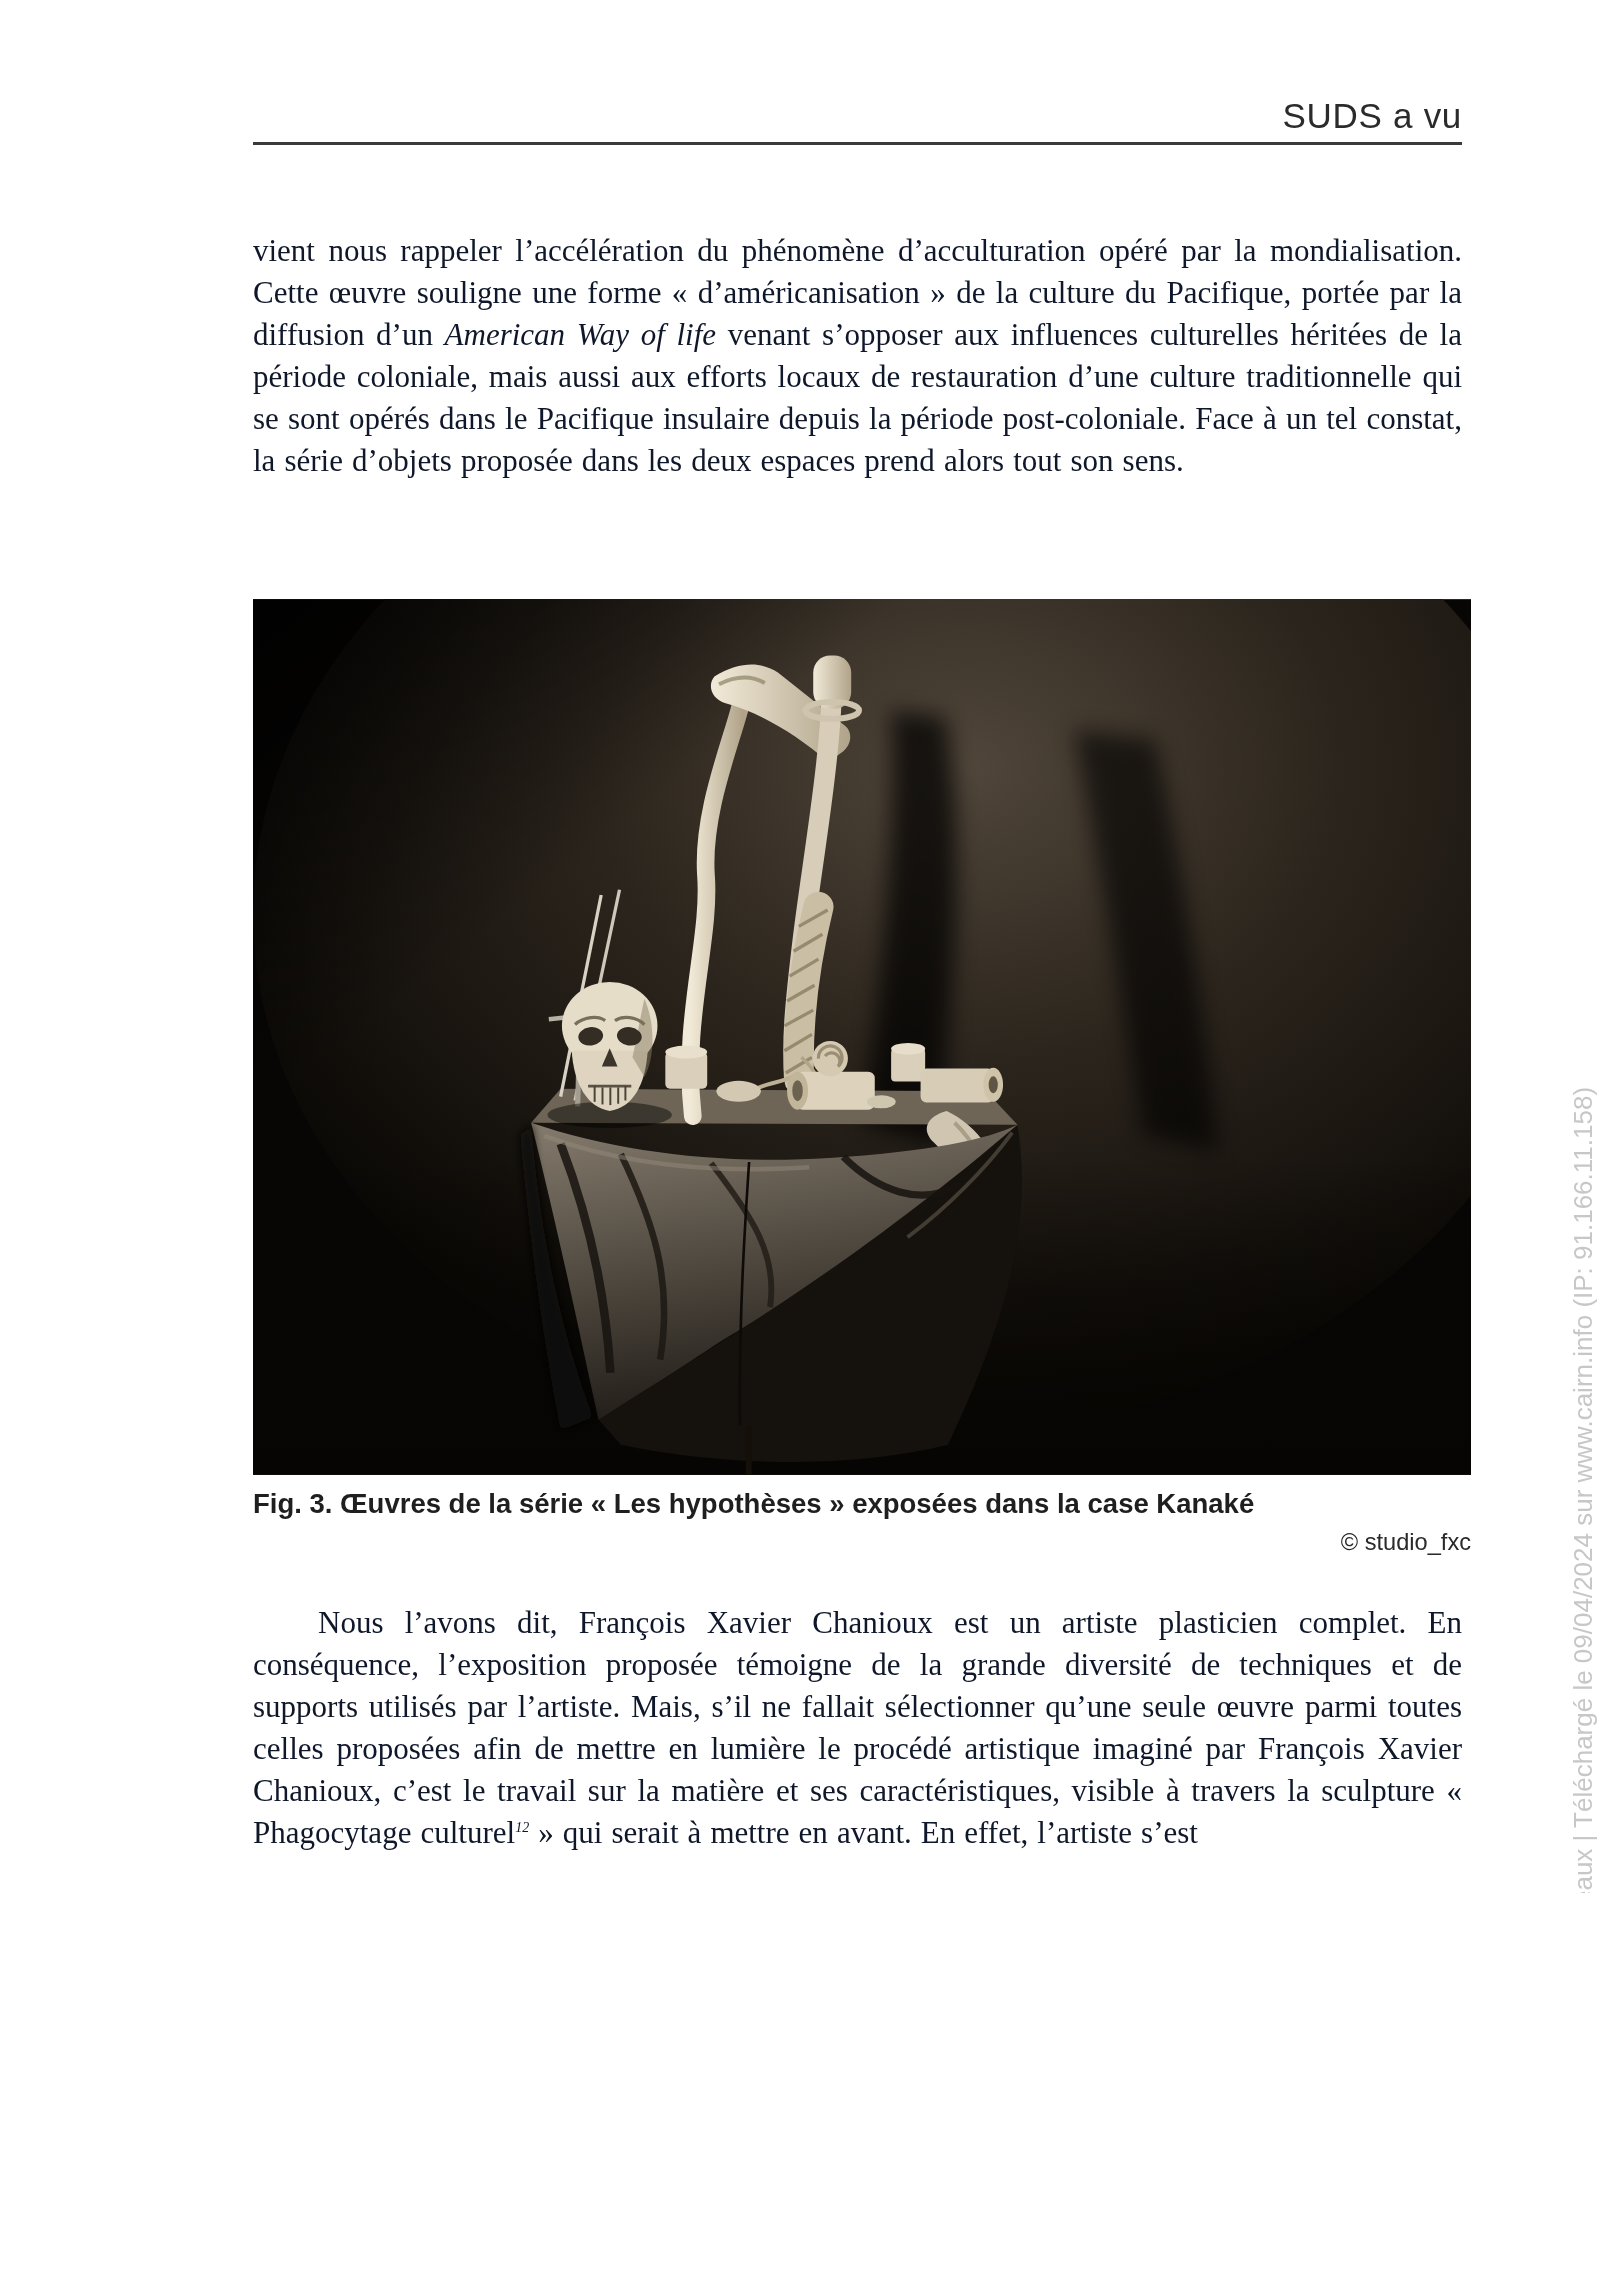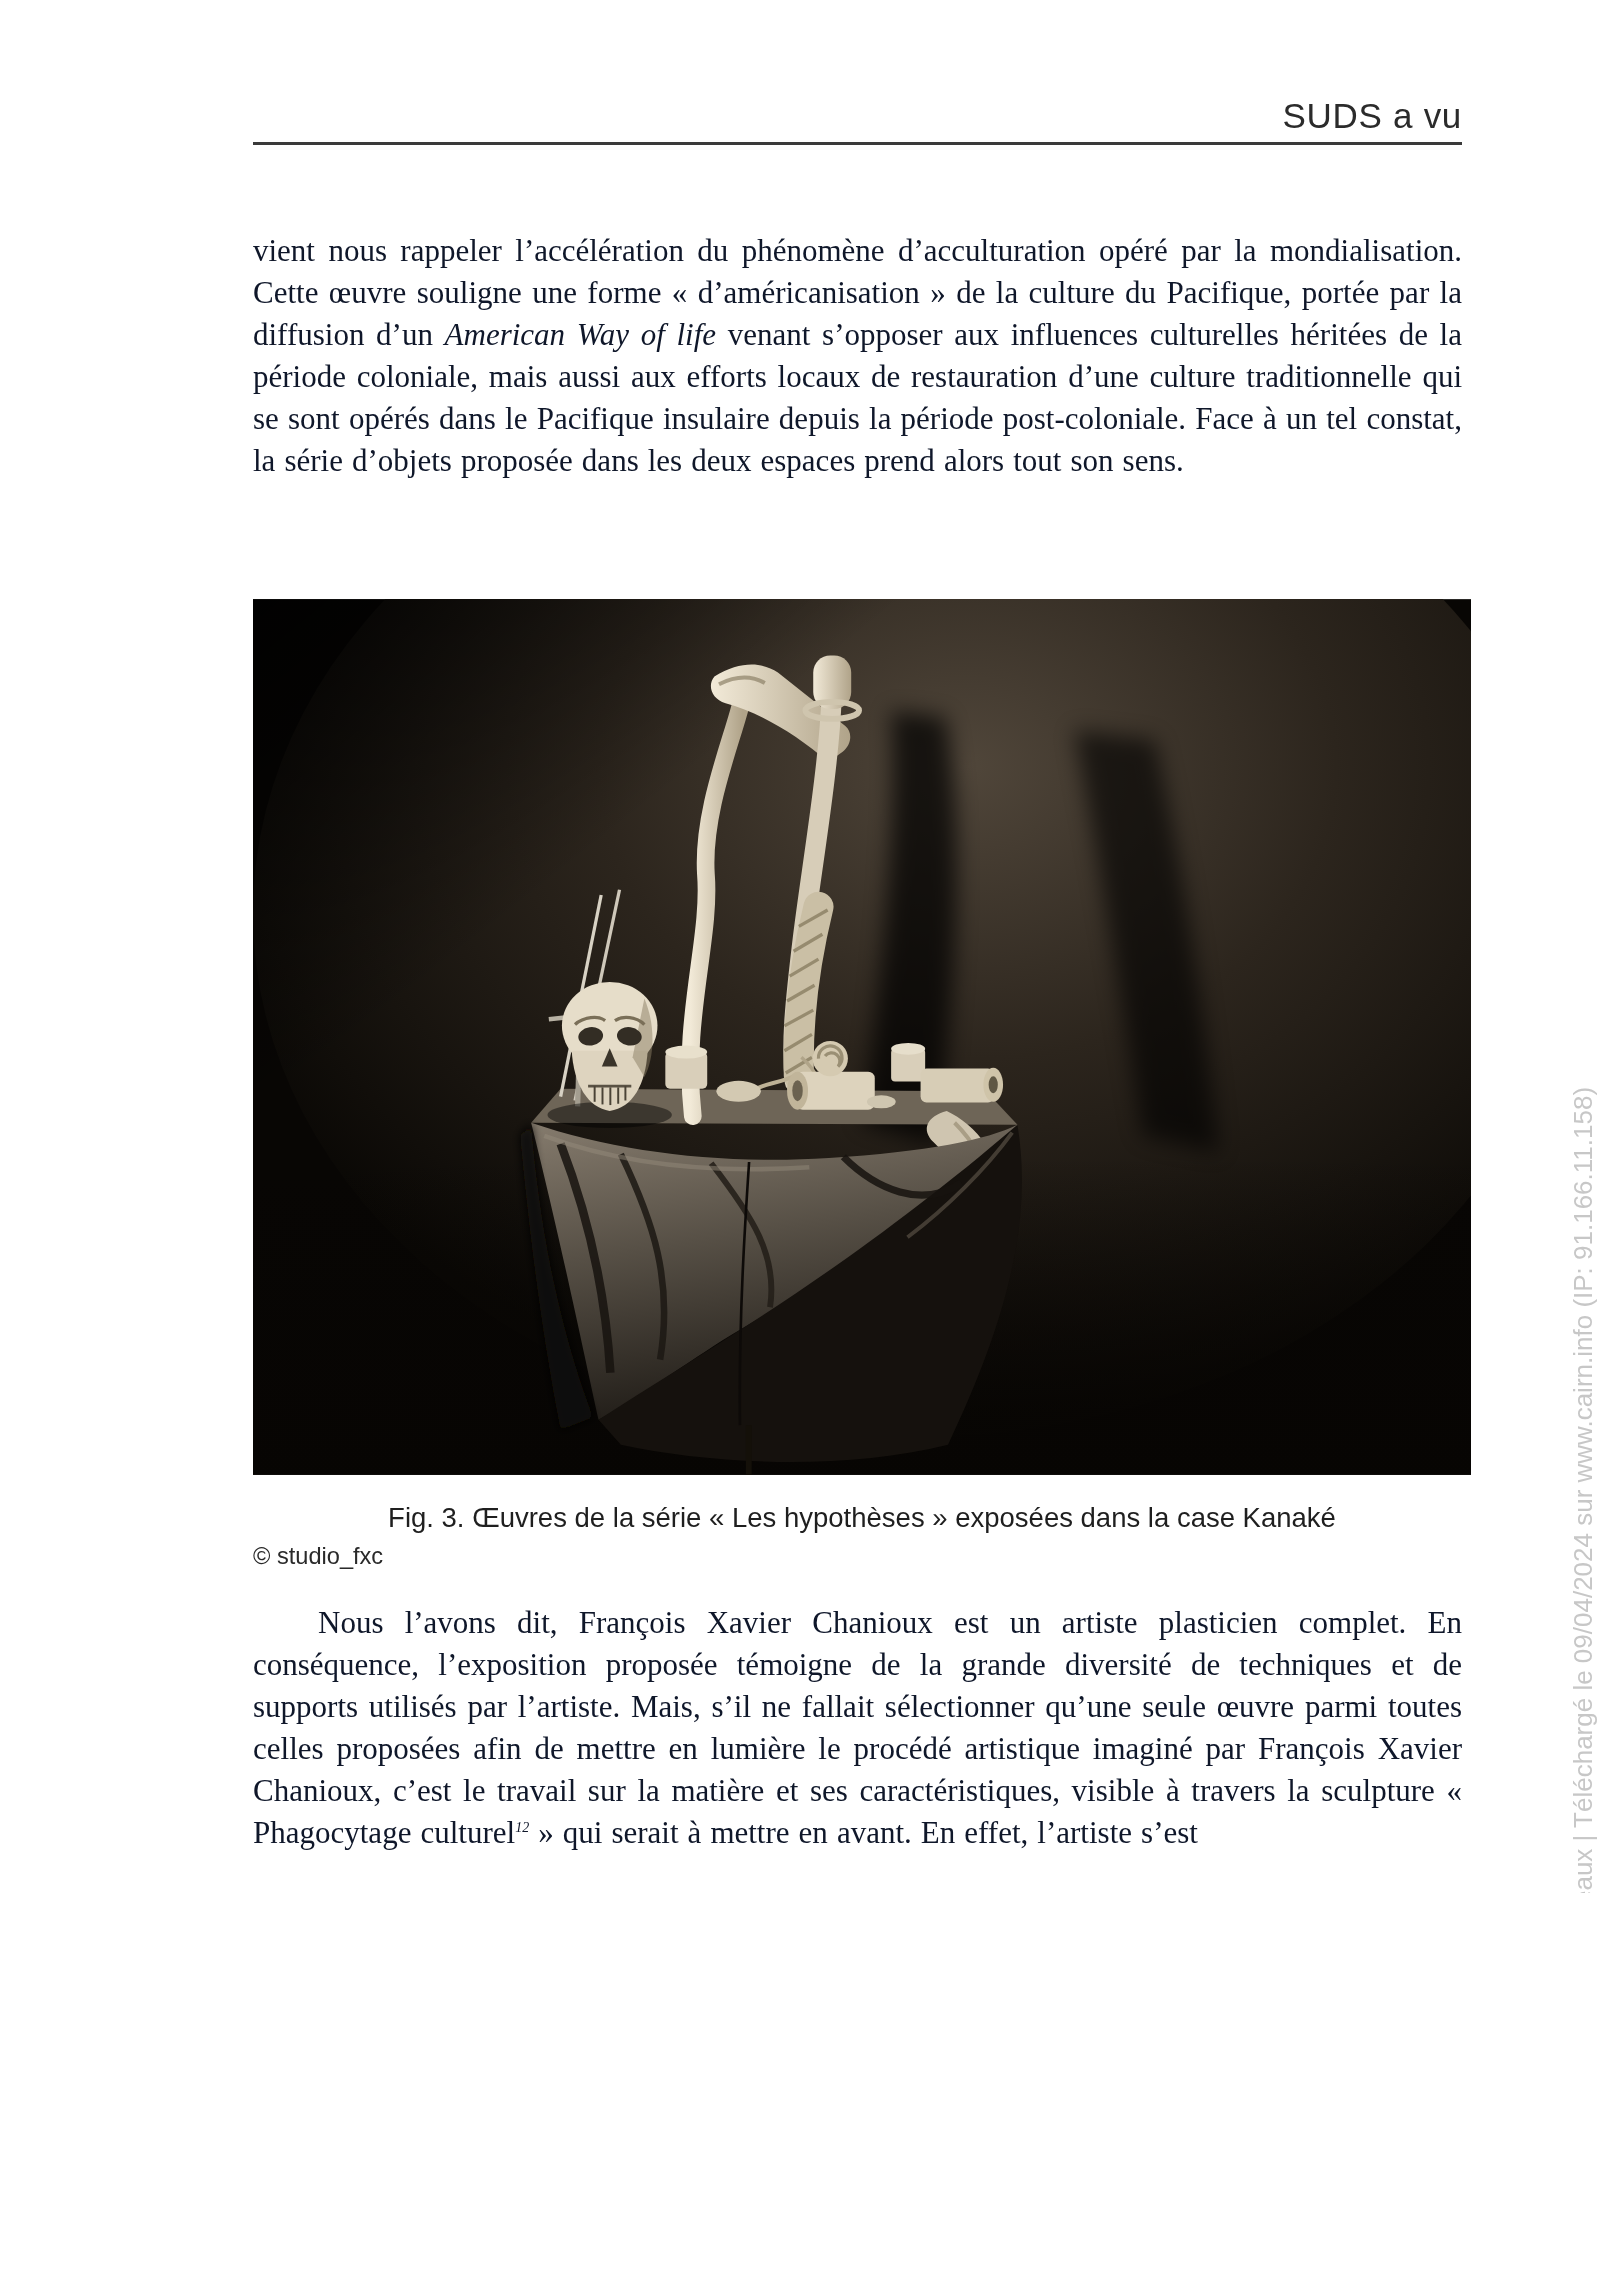--- a/index.html
+++ b/index.html
@@ -39,30 +39,30 @@
   .body-text sup{font-size:14px; line-height:0; vertical-align:super;font-style:italic;}
   #para1{top:230px;}
   #para2{top:1602px; text-indent:65px;}
   .figure-block{
     position:absolute;
     left:253px; top:599px; width:1218px;
     margin:0;
   }
   .figure-photo{display:block; width:1218px; height:876px;}
   .figure-caption{
-    margin-top:26px;
-    text-align:center;
-    font-family:"Liberation Sans", sans-serif;
-    font-weight:normal;
+    margin-top:12px;
+    text-align:left;
+    font-family:"Liberation Sans", sans-serif;
+    font-weight:bold;
     font-size:27.5px; line-height:33px;
     color:#1f1f1f;
   }
   .figure-credit{
     margin-top:9.2px;
-    text-align:left;
+    text-align:right;
     font-family:"Liberation Sans", sans-serif;
     font-weight:normal;
     font-size:23.6px; line-height:27.5px;
     color:#2a2a2a;
   }
   .footnote-rule{
     position:absolute;
     left:254px; top:1946px; width:204px; height:2px;
     background:#222222;
   }

